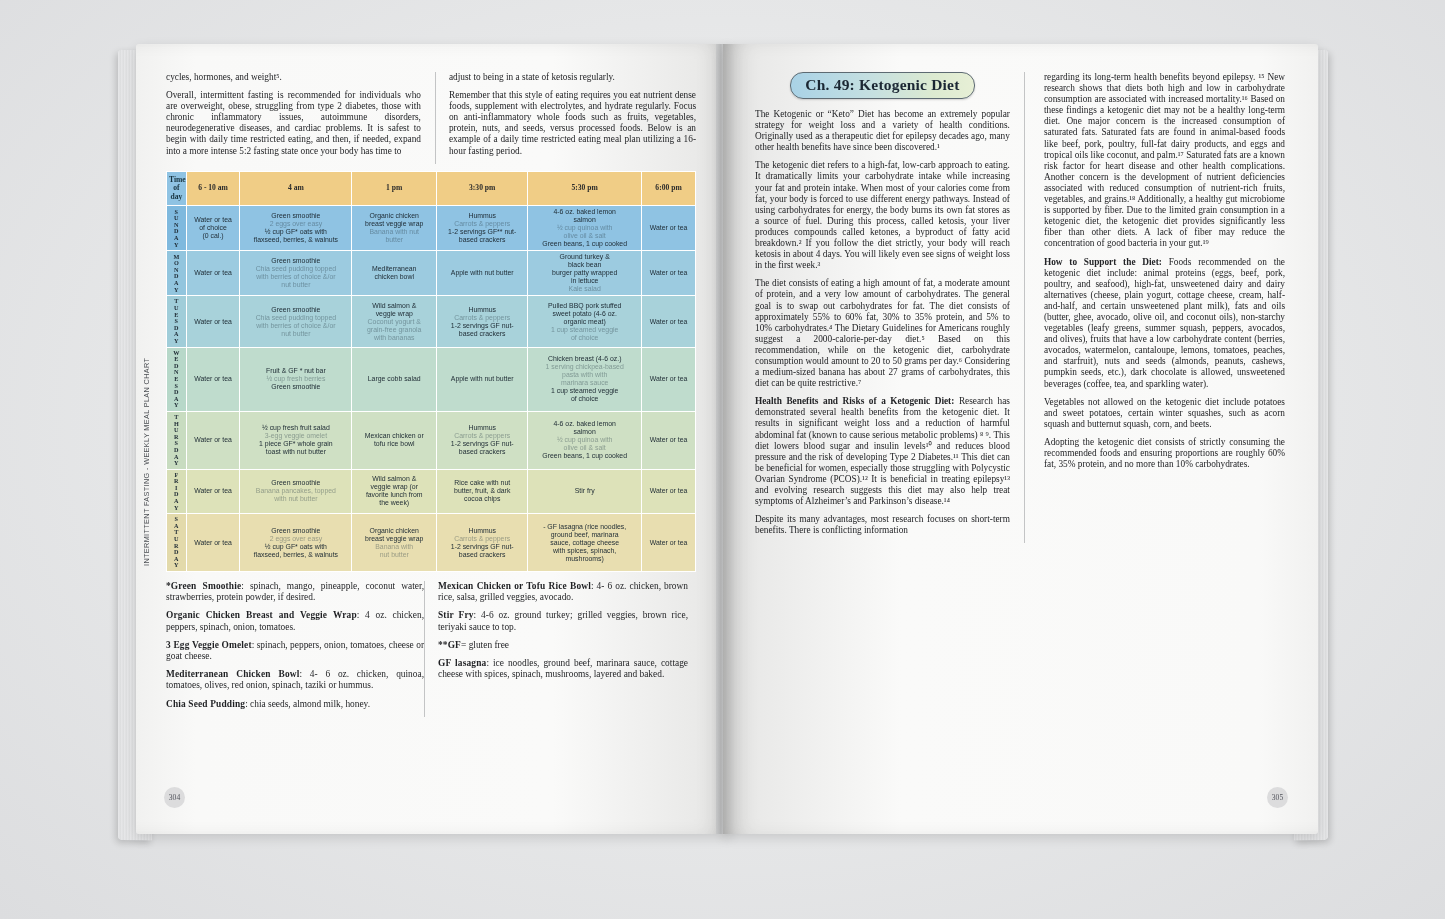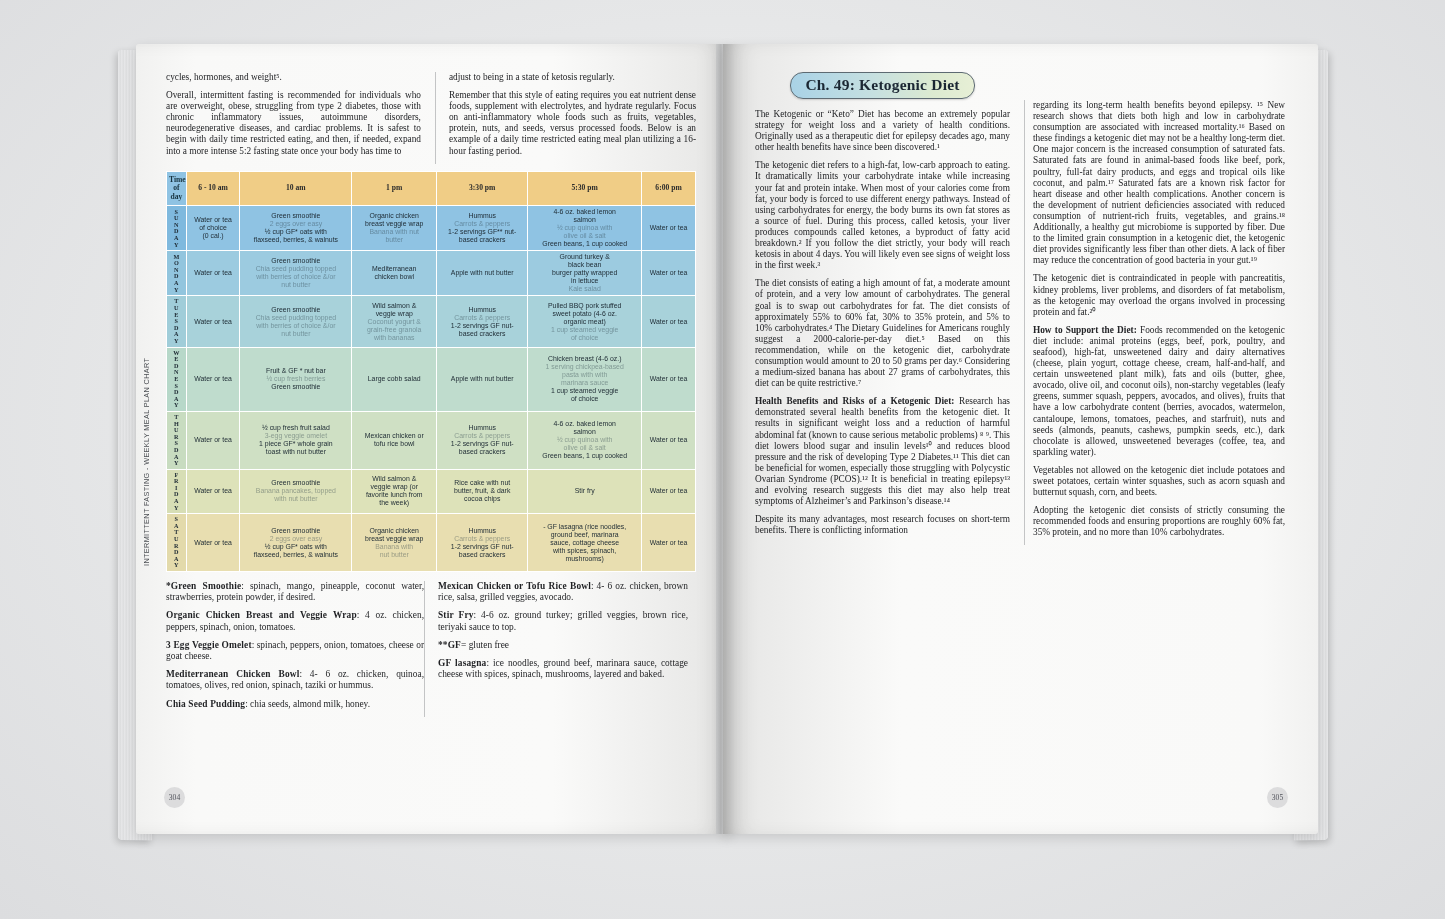--- a/index.html
+++ b/index.html
@@ -166,21 +166,21 @@
     font-size: 7.6px; color: #50525a;
     display: flex; align-items: center; justify-content: center;
   }
   .pagenum.left  { left: 28px;  bottom: 26px; }
   .pagenum.right { right: 30px; bottom: 26px; }
 
   
   .rp-inner { position: absolute; left: 32px; top: 28px; width: 530px; height: 745px; }
   .rp-cols { display: flex; gap: 14px; }
   .rp-col { width: 258px; }
-  .rp-col.rule { border-left: 1px solid #c3c4c5; padding-left: 8px; width: 264px; margin-top: 28px; }
+  .rp-col.rule { border-left: 1px solid #c3c4c5; padding-left: 19px; width: 264px; }
 
   .chbanner {
     display: inline-block;
     padding: 3px 14px 4px 14px;
     border: 1px solid #5d6a72;
     border-radius: 13px;
     background: linear-gradient(to right, #a9d2e6 0%, #c6e0e0 45%, #dcead0 78%, #e7efd6 100%);
     font-family: "Liberation Serif", serif;
     font-weight: bold;
     font-size: 15.5px;
@@ -214,21 +214,21 @@
               <p class="bt">adjust to being in a state of ketosis regularly.</p>
               <p class="bt">Remember that this style of eating requires you eat nutrient dense foods, supplement with electrolytes, and hydrate regularly. Focus on anti-inflammatory whole foods such as fruits, vegetables, protein, nuts, and seeds, versus processed foods.  Below is an example of a daily time restricted eating meal plan utilizing a 16-hour fasting period.</p>
             </div>
         </div>
 
         <table class="mealtable">
           <thead>
             <tr id="mt-head">
                 <th class="corner daycell">Time of<br>day</th>
                 <th class="c-a">6 - 10 am</th>
-                <th class="c-b">10 am</th>
+                <th class="c-b">4 am</th>
                 <th class="c-c">1 pm</th>
                 <th class="c-d">3:30 pm</th>
                 <th class="c-e">5:30 pm</th>
                 <th class="c-f">6:00 pm</th>
               </tr>
           </thead>
           <tbody id="mt-body">
               <tr class="r0">
                 <td class="daycell">
                   <span>S</span>
@@ -543,21 +543,20 @@
             <div id="rp-c1">
                 <p class="bt">The Ketogenic or “Keto” Diet has become an extremely popular strategy for weight loss and a variety of health conditions. Originally used as a therapeutic diet for epilepsy decades ago, many other health benefits have since been discovered.¹</p>
                 <p class="bt">The ketogenic diet refers to a high-fat, low-carb approach to eating. It dramatically limits your carbohydrate intake while increasing your fat and protein intake. When most of your calories come from fat, your body is forced to use different energy pathways. Instead of using carbohydrates for energy, the body burns its own fat stores as a source of fuel. During this process, called ketosis, your liver produces compounds called ketones, a byproduct of fatty acid breakdown.² If you follow the diet strictly, your body will reach ketosis in about 4 days. You will likely even see signs of weight loss in the first week.³</p>
                 <p class="bt">The diet consists of eating a high amount of fat, a moderate amount of protein, and a very low amount of carbohydrates. The general goal is to swap out carbohydrates for fat. The diet consists of approximately 55% to 60% fat, 30% to 35% protein, and 5% to 10% carbohydrates.⁴ The Dietary Guidelines for Americans roughly suggest a 2000-calorie-per-day diet.⁵ Based on this recommendation, while on the ketogenic diet, carbohydrate consumption would amount to 20 to 50 grams per day.⁶ Considering a medium-sized banana has about 27 grams of carbohydrates, this diet can be quite restrictive.⁷</p>
                 <p class="bt"><b>Health Benefits and Risks of a Ketogenic Diet:</b> Research has demonstrated several health benefits from the ketogenic diet. It results in significant weight loss and a reduction of harmful abdominal fat (known to cause serious metabolic problems) ⁸ ⁹. This diet lowers blood sugar and insulin levels¹⁰ and reduces blood pressure and the risk of developing Type 2 Diabetes.¹¹ This diet can be beneficial for women, especially those struggling with Polycystic Ovarian Syndrome (PCOS).¹² It is beneficial in treating epilepsy¹³ and evolving research suggests this diet may also help treat symptoms of Alzheimer’s and Parkinson’s disease.¹⁴</p>
                 <p class="bt">Despite its many advantages, most research focuses on short-term benefits. There is conflicting information</p>
               </div>
           </div>
           <div class="rp-col rule" id="rp-c2">
               <p class="bt">regarding its long-term health benefits beyond epilepsy. ¹⁵ New research shows that diets both high and low in carbohydrate consumption are associated with increased mortality.¹⁶ Based on these findings a ketogenic diet may not be a healthy long-term diet. One major concern is the increased consumption of saturated fats. Saturated fats are found in animal-based foods like beef, pork, poultry, full-fat dairy products, and eggs and tropical oils like coconut, and palm.¹⁷ Saturated fats are a known risk factor for heart disease and other health complications. Another concern is the development of nutrient deficiencies associated with reduced consumption of nutrient-rich fruits, vegetables, and grains.¹⁸ Additionally, a healthy gut microbiome is supported by fiber. Due to the limited grain consumption in a ketogenic diet, the ketogenic diet provides significantly less fiber than other diets. A lack of fiber may reduce the concentration of good bacteria in your gut.¹⁹</p>
-              <p class="bt">The ketogenic diet is contraindicated in people with pancreatitis, kidney problems, liver problems, and disorders of fat metabolism, as the ketogenic may overload the organs involved in processing protein and fat.²⁰</p>
               <p class="bt"><b>How to Support the Diet:</b> Foods recommended on the ketogenic diet include: animal proteins (eggs, beef, pork, poultry, and seafood), high-fat, unsweetened dairy and dairy alternatives (cheese, plain yogurt, cottage cheese, cream, half-and-half, and certain unsweetened plant milk), fats and oils (butter, ghee, avocado, olive oil, and coconut oils), non-starchy vegetables (leafy greens, summer squash, peppers, avocados, and olives), fruits that have a low carbohydrate content (berries, avocados, watermelon, cantaloupe, lemons, tomatoes, peaches, and starfruit), nuts and seeds (almonds, peanuts, cashews, pumpkin seeds, etc.), dark chocolate is allowed, unsweetened beverages (coffee, tea, and sparkling water).</p>
               <p class="bt">Vegetables not allowed on the ketogenic diet include potatoes and sweet potatoes, certain winter squashes, such as acorn squash and butternut squash, corn, and beets.</p>
               <p class="bt">Adopting the ketogenic diet consists of strictly consuming the recommended foods and ensuring proportions are roughly 60% fat, 35% protein, and no more than 10% carbohydrates.</p>
             </div>
         </div>
       </div>
       <div class="pagenum right">305</div>
     </div>
 
   </div>

